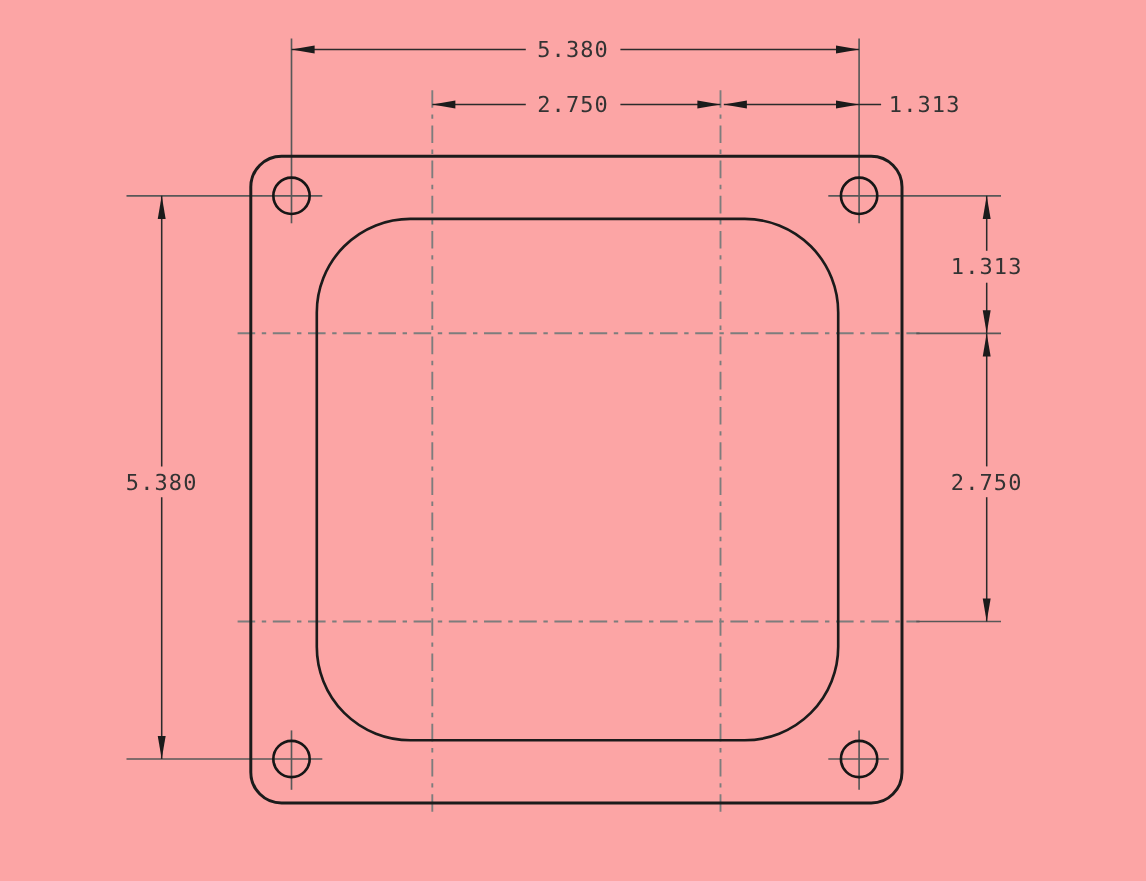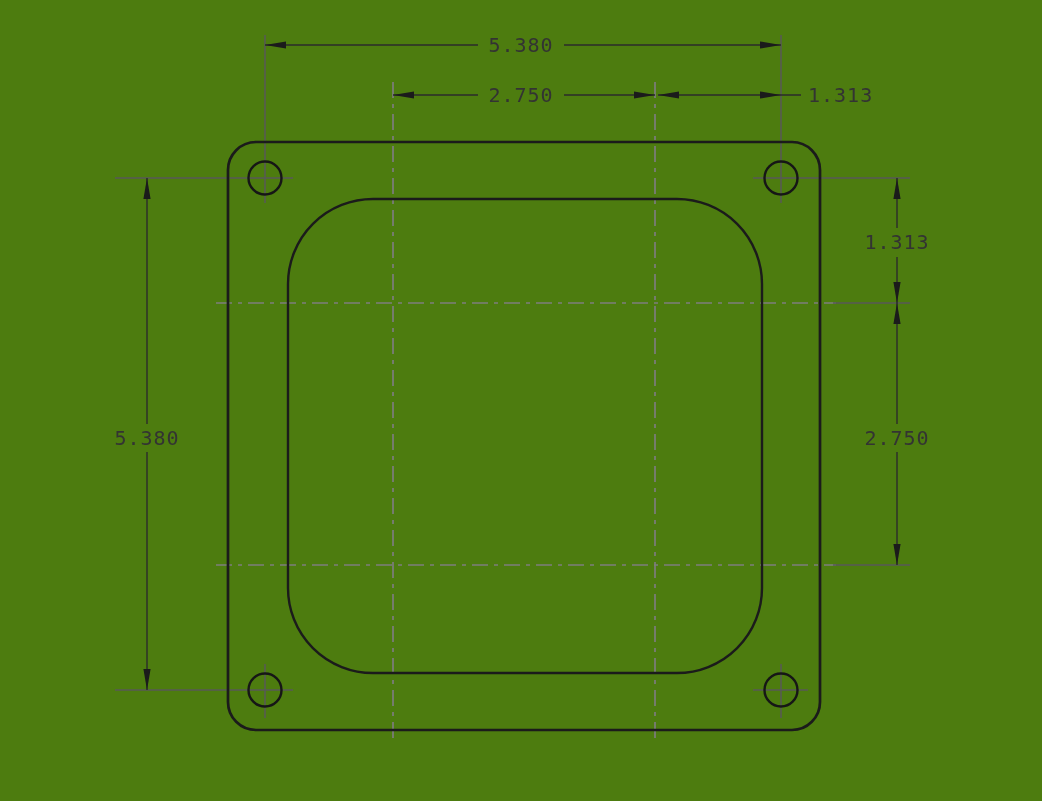--- a/index.html
+++ b/index.html
@@ -8,21 +8,21 @@
     background: #ffffff;
     width: 1042px;
     height: 801px;
     overflow: hidden;
     font-family: "DejaVu Sans Mono", "Liberation Mono", monospace;
   }
   .canvas {
     position: relative;
     width: 1042px;
     height: 801px;
-    background: #4d7c0f;
+    background: #fca5a5;
   }
   svg { display: block; }
   .outline {
     fill: none;
     stroke: #1b1b1b;
     stroke-width: 2.7;
   }
   .bore {
     fill: none;
     stroke: #1b1b1b;

